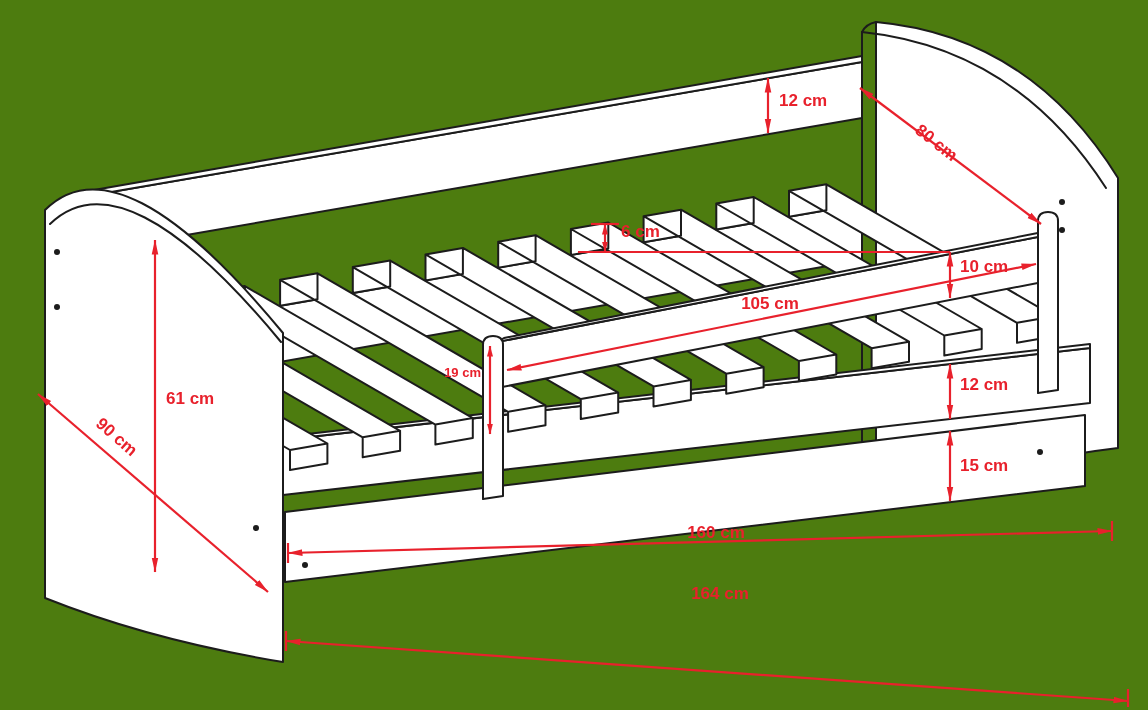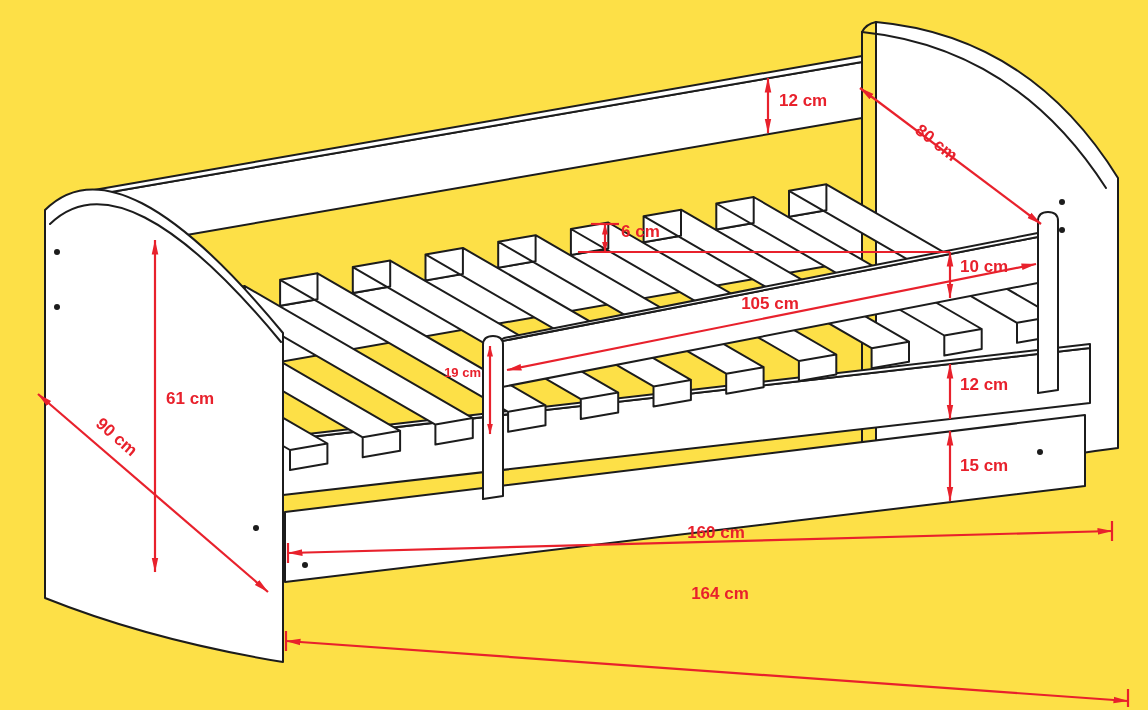--- a/index.html
+++ b/index.html
@@ -1,16 +1,16 @@
 <!DOCTYPE html>
 <html><head>
 <meta charset="utf-8">
 <style>
   html,body{margin:0;padding:0;background:#ffffff;}
-  .canvas{position:relative;width:1148px;height:710px;background:#fde047;overflow:hidden;
+  .canvas{position:relative;width:1148px;height:710px;background:#4d7c0f;overflow:hidden;
           font-family:"Liberation Sans", sans-serif;}
   svg{display:block;}
   .ink path, .ink line{stroke:#1c1c1c;stroke-width:2;fill:none;stroke-linejoin:round;stroke-linecap:round;}
   .ink .panel{fill:#ffffff;}
   .ink circle{fill:#1c1c1c;stroke:none;}
   .dim line{stroke:#e8212c;stroke-width:2.2;fill:none;stroke-linecap:butt;}
   .dim text{fill:#e8212c;font-weight:bold;font-size:17px;font-family:"Liberation Sans", sans-serif;}
   .dim text.small{font-size:13px;}
 </style>
 </head>

